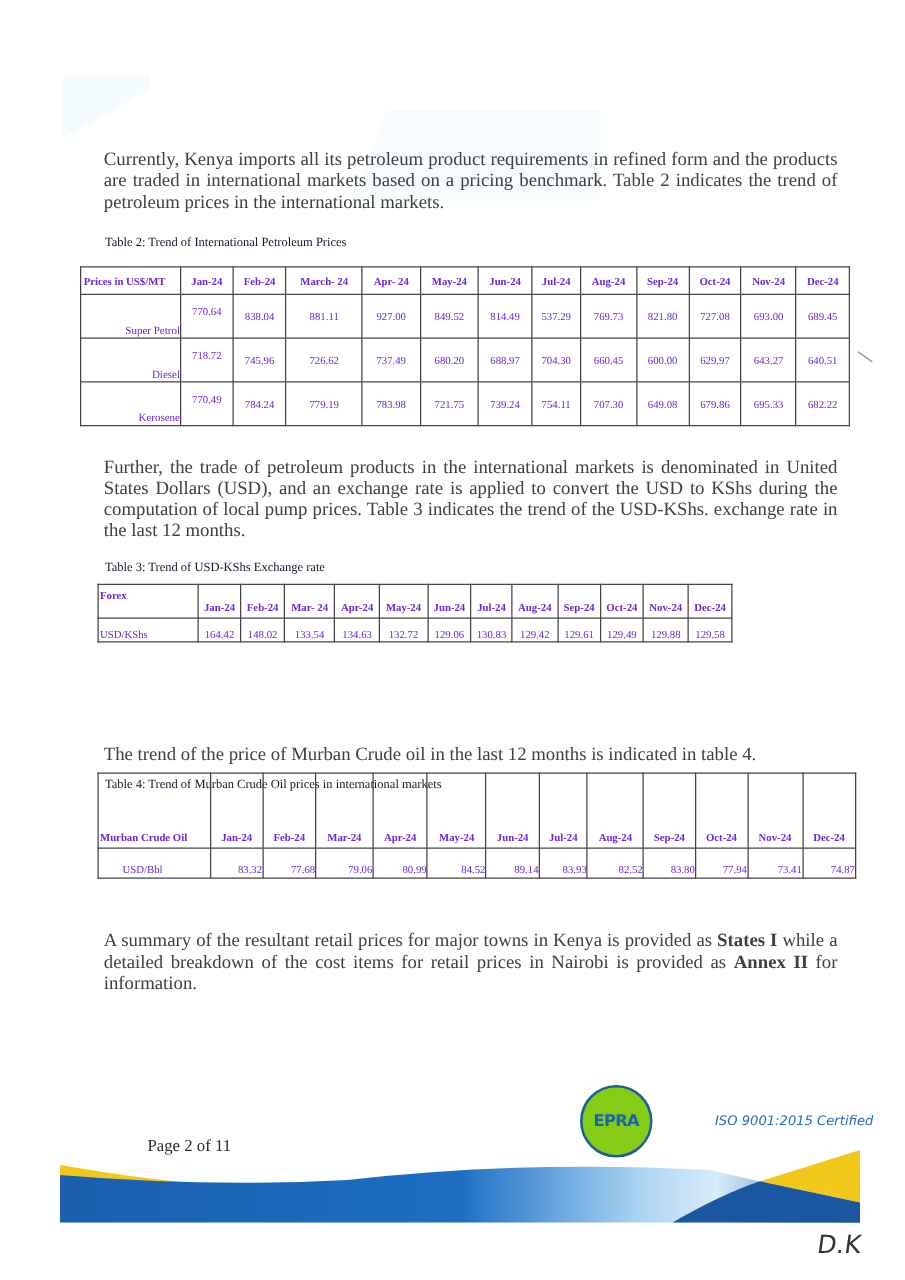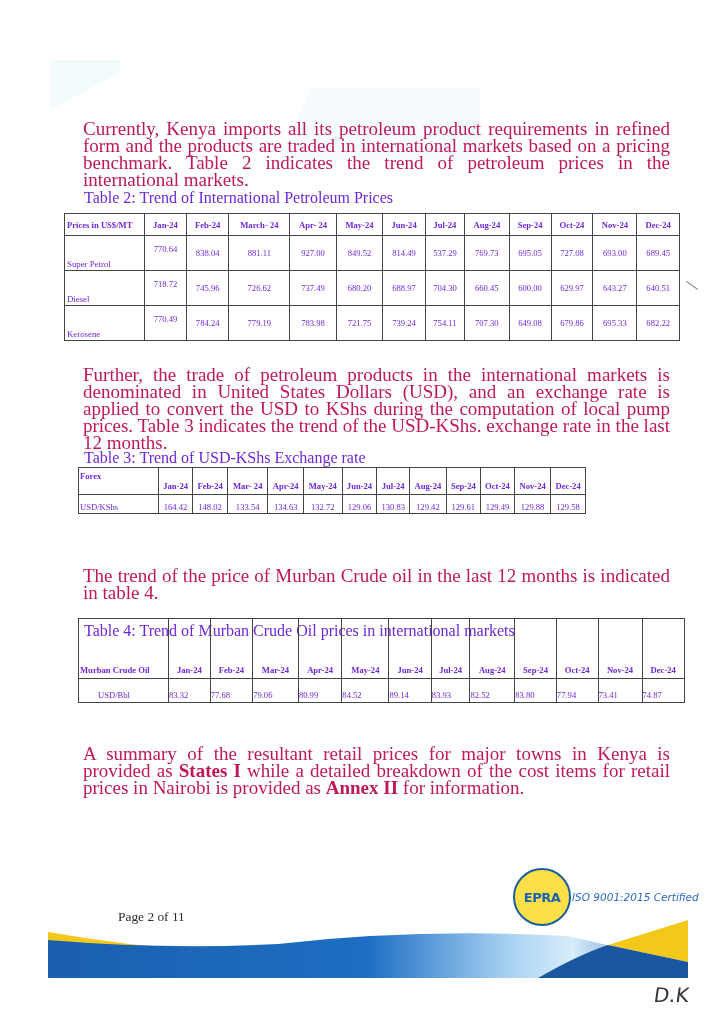--- a/index.html
+++ b/index.html
@@ -5,69 +5,69 @@
   * { box-sizing: border-box; margin: 0; padding: 0; }
   html, body { width: 724px; height: 1024px; background: #ffffff; overflow: hidden; }
   body { position: relative; font-family: "DejaVu Serif", "Liberation Serif", serif; color: #2a2a2a; }
 
   .watermark-a { position: absolute; left: 50px; top: 60px; width: 70px; height: 50px;
     background: #f3fbfc; clip-path: polygon(0 0, 100% 0, 100% 25%, 0 100%); }
   .watermark-b { position: absolute; left: 280px; top: 70px; width: 200px; height: 90px;
     background: #f4fbfc; clip-path: polygon(15% 20%, 100% 20%, 100% 100%, 0 100%); opacity: .8; }
 
   .para { position: absolute; left: 83px; width: 587px; font-family: "Liberation Serif", serif;
-    font-size: 19px; line-height: 17px; text-align: justify; color: #be185d; }
+    font-size: 15px; line-height: 17px; text-align: justify; color: #404040; }
   .para-1 { top: 120px; }
   .para-2 { top: 366px; }
-  .para-3 { top: 567px; }
+  .para-3 { top: 596px; }
   .para-4 { top: 745px; }
   .para b { font-weight: bold; }
 
   .caption { position: absolute; left: 84px; font-family: "Liberation Serif", serif;
-    font-size: 16px; color: #6d28d9; }
+    font-size: 10px; color: #0f172a; }
   .cap-2 { top: 189px; }
   .cap-3 { top: 449px; }
   .cap-4 { top: 622px; }
 
   table { position: absolute; border-collapse: collapse; font-family: "Liberation Serif", serif;
     color: #6d28d9; }
   table td, table th { border: 1px solid #444; }
   th { font-weight: bold; font-size: 8.6px; }
   td { font-size: 8.6px; }
 
   
   .t2 { left: 64px; top: 213px; width: 616px; }
   .t2 th { height: 22px; text-align: center; padding: 0 2px; }
   .t2 th.rowhead { text-align: left; padding-left: 2px; width: 80px; }
   .t2 td { height: 35px; text-align: center; vertical-align: middle; }
-  .t2 td.rowlabel { text-align: left; vertical-align: bottom; padding-left: 2px; padding-bottom: 1px; font-size: 8.8px; }
+  .t2 td.rowlabel { text-align: right; vertical-align: bottom; padding-left: 2px; padding-bottom: 1px; font-size: 8.8px; }
   .t2 td.first { vertical-align: top; padding-top: 8px; }
 
   
   .t3 { left: 78px; top: 467px; width: 508px; }
   .t3 th { height: 27px; text-align: center; vertical-align: bottom; padding-bottom: 3px; }
   .t3 th.rowhead { text-align: left; vertical-align: top; padding-top: 3px; padding-left: 1px; width: 80px; }
   .t3 td { height: 19px; text-align: center; vertical-align: bottom; padding-bottom: 1px; }
   .t3 td.rowlabel { text-align: left; padding-left: 1px; }
 
   
   .t4 { left: 78px; top: 618px; width: 607px; }
   .t4 th { height: 60px; text-align: center; vertical-align: bottom; padding-bottom: 3px; }
   .t4 th.rowhead { text-align: left; padding-left: 1px; width: 90px; }
-  .t4 td { height: 24px; text-align: left; vertical-align: bottom; padding-bottom: 2px; }
+  .t4 td { height: 24px; text-align: right; vertical-align: bottom; padding-bottom: 2px; }
   .t4 td.rowlabel { text-align: left; padding-left: 19px; }
 
   .stray-mark { position: absolute; left: 682px; top: 284px; width: 14px; height: 12px;
     border-top: 1px solid #888; transform: rotate(35deg); }
 
   .footer-page { position: absolute; left: 86px; top: 909px; font-family: "Liberation Serif", serif;
     font-size: 13.4px; color: #2b2b2b; margin-left: 32px; }
 
-  .logo { position: absolute; left: 513px; top: 868px; width: 58px; height: 58px; border-radius: 50%;
-    border: 2px solid #1c5f9c; background: #fde047; display: flex; align-items: center; justify-content: center; }
+  .logo { position: absolute; left: 464px; top: 868px; width: 58px; height: 58px; border-radius: 50%;
+    border: 2px solid #1c5f9c; background: #84cc16; display: flex; align-items: center; justify-content: center; }
   .logo-text { font-family: "DejaVu Sans", sans-serif; font-weight: bold; font-size: 13px; color: #1b62b0;
     letter-spacing: -0.5px; }
   .iso { position: absolute; left: 572px; top: 891px; font-family: "DejaVu Sans", sans-serif;
     font-style: italic; font-size: 10.5px; color: #2a6bbf; }
 
   .wave { position: absolute; left: 48px; top: 920px; width: 640px; height: 60px; }
 
   .signature { position: absolute; left: 654px; top: 983px; font-family: "DejaVu Sans", sans-serif;
     font-size: 20px; color: #333; transform: skewX(-8deg); }
 </style>
@@ -102,21 +102,21 @@
       <tr>
         <td class="rowlabel">Super Petrol</td>
         <td class="first">770.64</td>
         <td>838.04</td>
         <td>881.11</td>
         <td>927.00</td>
         <td>849.52</td>
         <td>814.49</td>
         <td>537.29</td>
         <td>769.73</td>
-        <td>695.05</td>
+        <td>821.80</td>
         <td>727.08</td>
         <td>693.00</td>
         <td>689.45</td>
       </tr>
       <tr>
         <td class="rowlabel">Diesel</td>
         <td class="first">718.72</td>
         <td>745.96</td>
         <td>726.62</td>
         <td>737.49</td>

